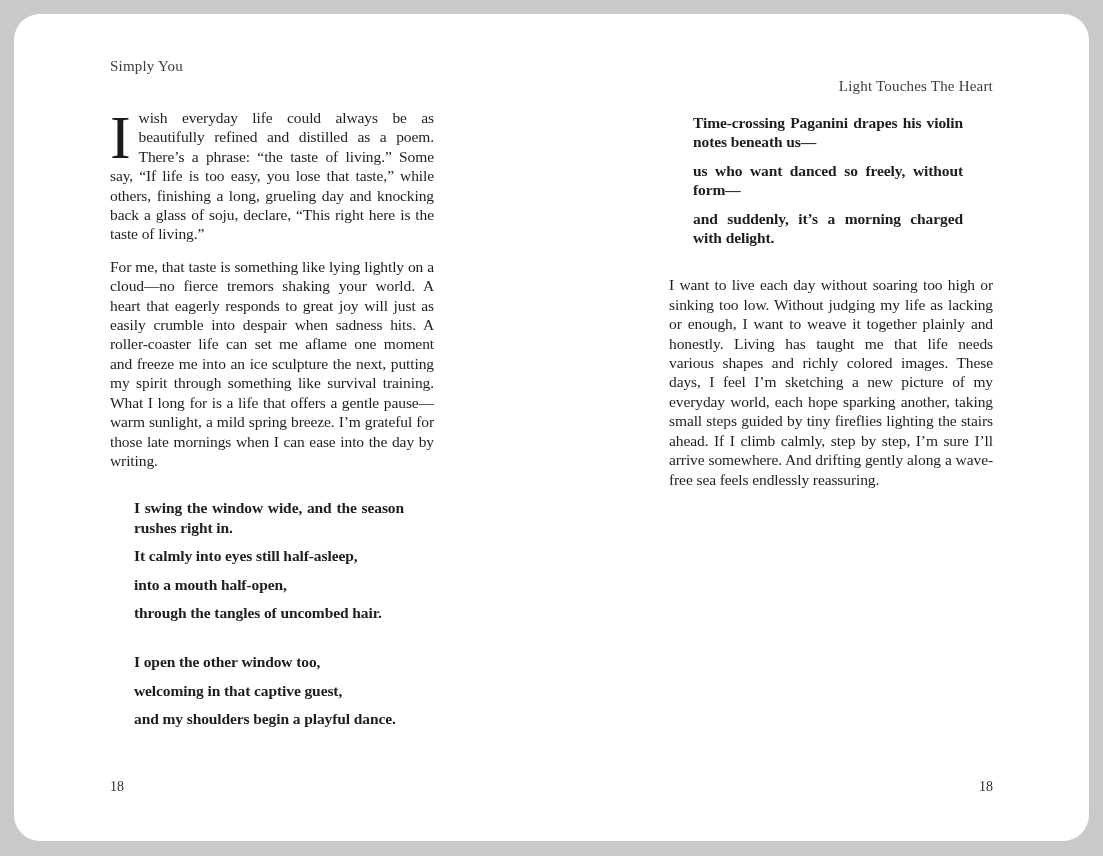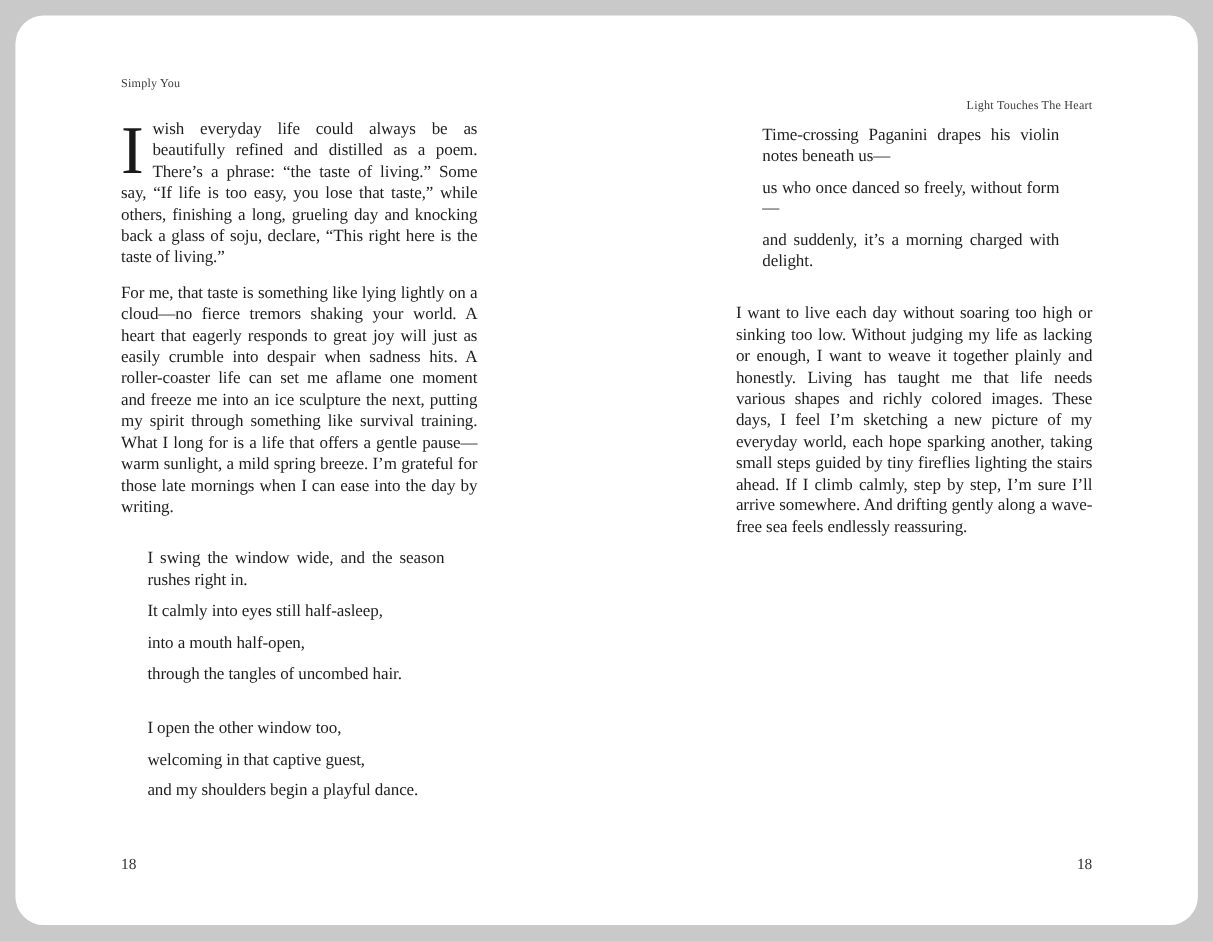--- a/index.html
+++ b/index.html
@@ -24,23 +24,23 @@
     position: absolute;
     top: 0;
     height: 100%;
     width: 324px;
   }
   .page-left  { left: 96px; }
   .page-right { left: 655px; }
 
   .running-head {
     position: absolute;
-    top: 56px;
+    top: 44px;
     width: 100%;
-    font-size: 11px;
+    font-size: 15px;
     color: #3d3d3d;
     letter-spacing: 0.2px;
   }
   .running-head.right { text-align: right; margin-top: 20px; }
 
   .content {
     position: absolute;
     width: 100%;
     color: #1e1e1e;
     font-size: 15.5px;
@@ -67,20 +67,21 @@
   .poem-block {
     margin-top: 28px;
     padding-left: 24px;
     padding-right: 30px;
   }
   .poem-block.stanza-2 { margin-top: 30px; }
   .poem-block.first { margin-top: 0; }
   p.verse {
     margin: 0 0 9px 0;
     text-align: justify;
+    font-weight: bold;
   }
   p.verse:last-child { margin-bottom: 0; }
 
   .page-right .after-poem { margin-top: 28px; }
 
   .page-number {
     position: absolute;
     top: 765px;
     width: 100%;
     font-size: 14px;
@@ -117,21 +118,21 @@
 
     <div class="page-number">18</div>
   </div>
 
   <div class="page page-right">
     <div class="running-head right">Light Touches The Heart</div>
 
     <div class="content">
       <div class="poem-block first">
         <p class="verse">Time-crossing Paganini drapes his violin notes beneath us—</p>
-        <p class="verse">us who once danced so freely, without form—</p>
+        <p class="verse">us who want danced so freely, without form—</p>
         <p class="verse">and suddenly, it’s a morning charged with delight.</p>
       </div>
 
       <p class="para last after-poem">I want to live each day without soaring too high or sinking too low. Without judging my life as lacking or enough, I want to weave it together plainly and honestly. Living has taught me that life needs various shapes and richly colored images. These days, I feel I’m sketching a new picture of my everyday world, each hope sparking another, taking small steps guided by tiny fireflies lighting the stairs ahead. If I climb calmly, step by step, I’m sure I’ll arrive somewhere. And drifting gently along a wave-free sea feels endlessly reassuring.</p>
     </div>
 
     <div class="page-number right">18</div>
   </div>
 
 </div>

